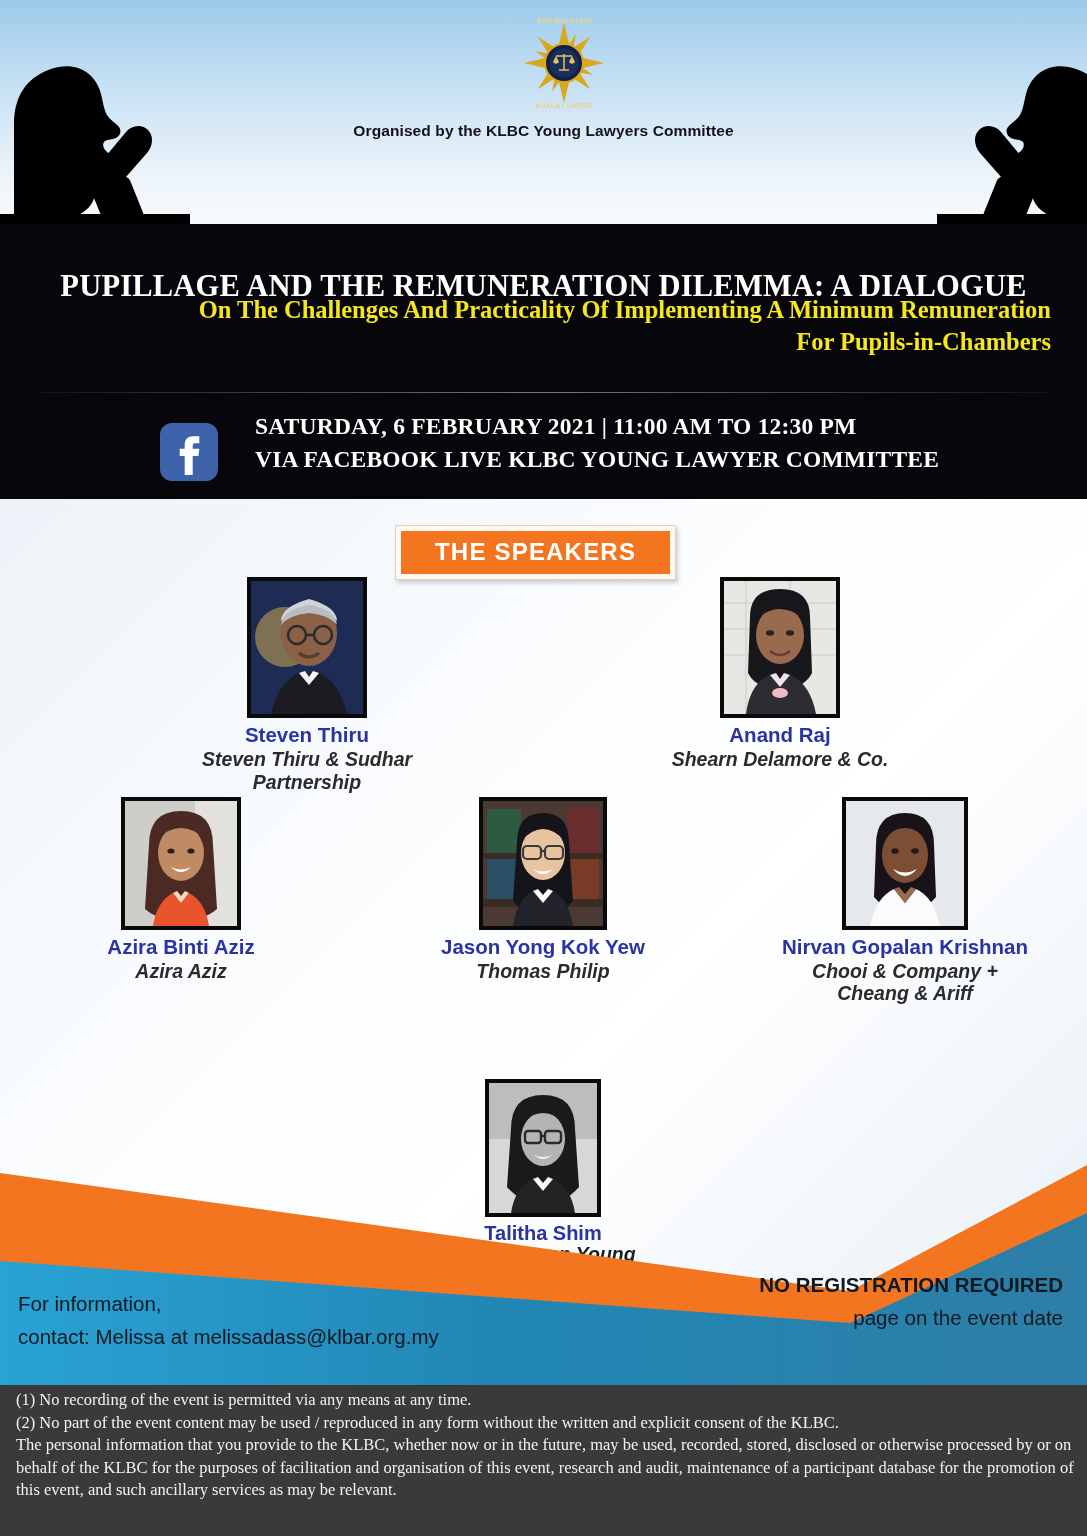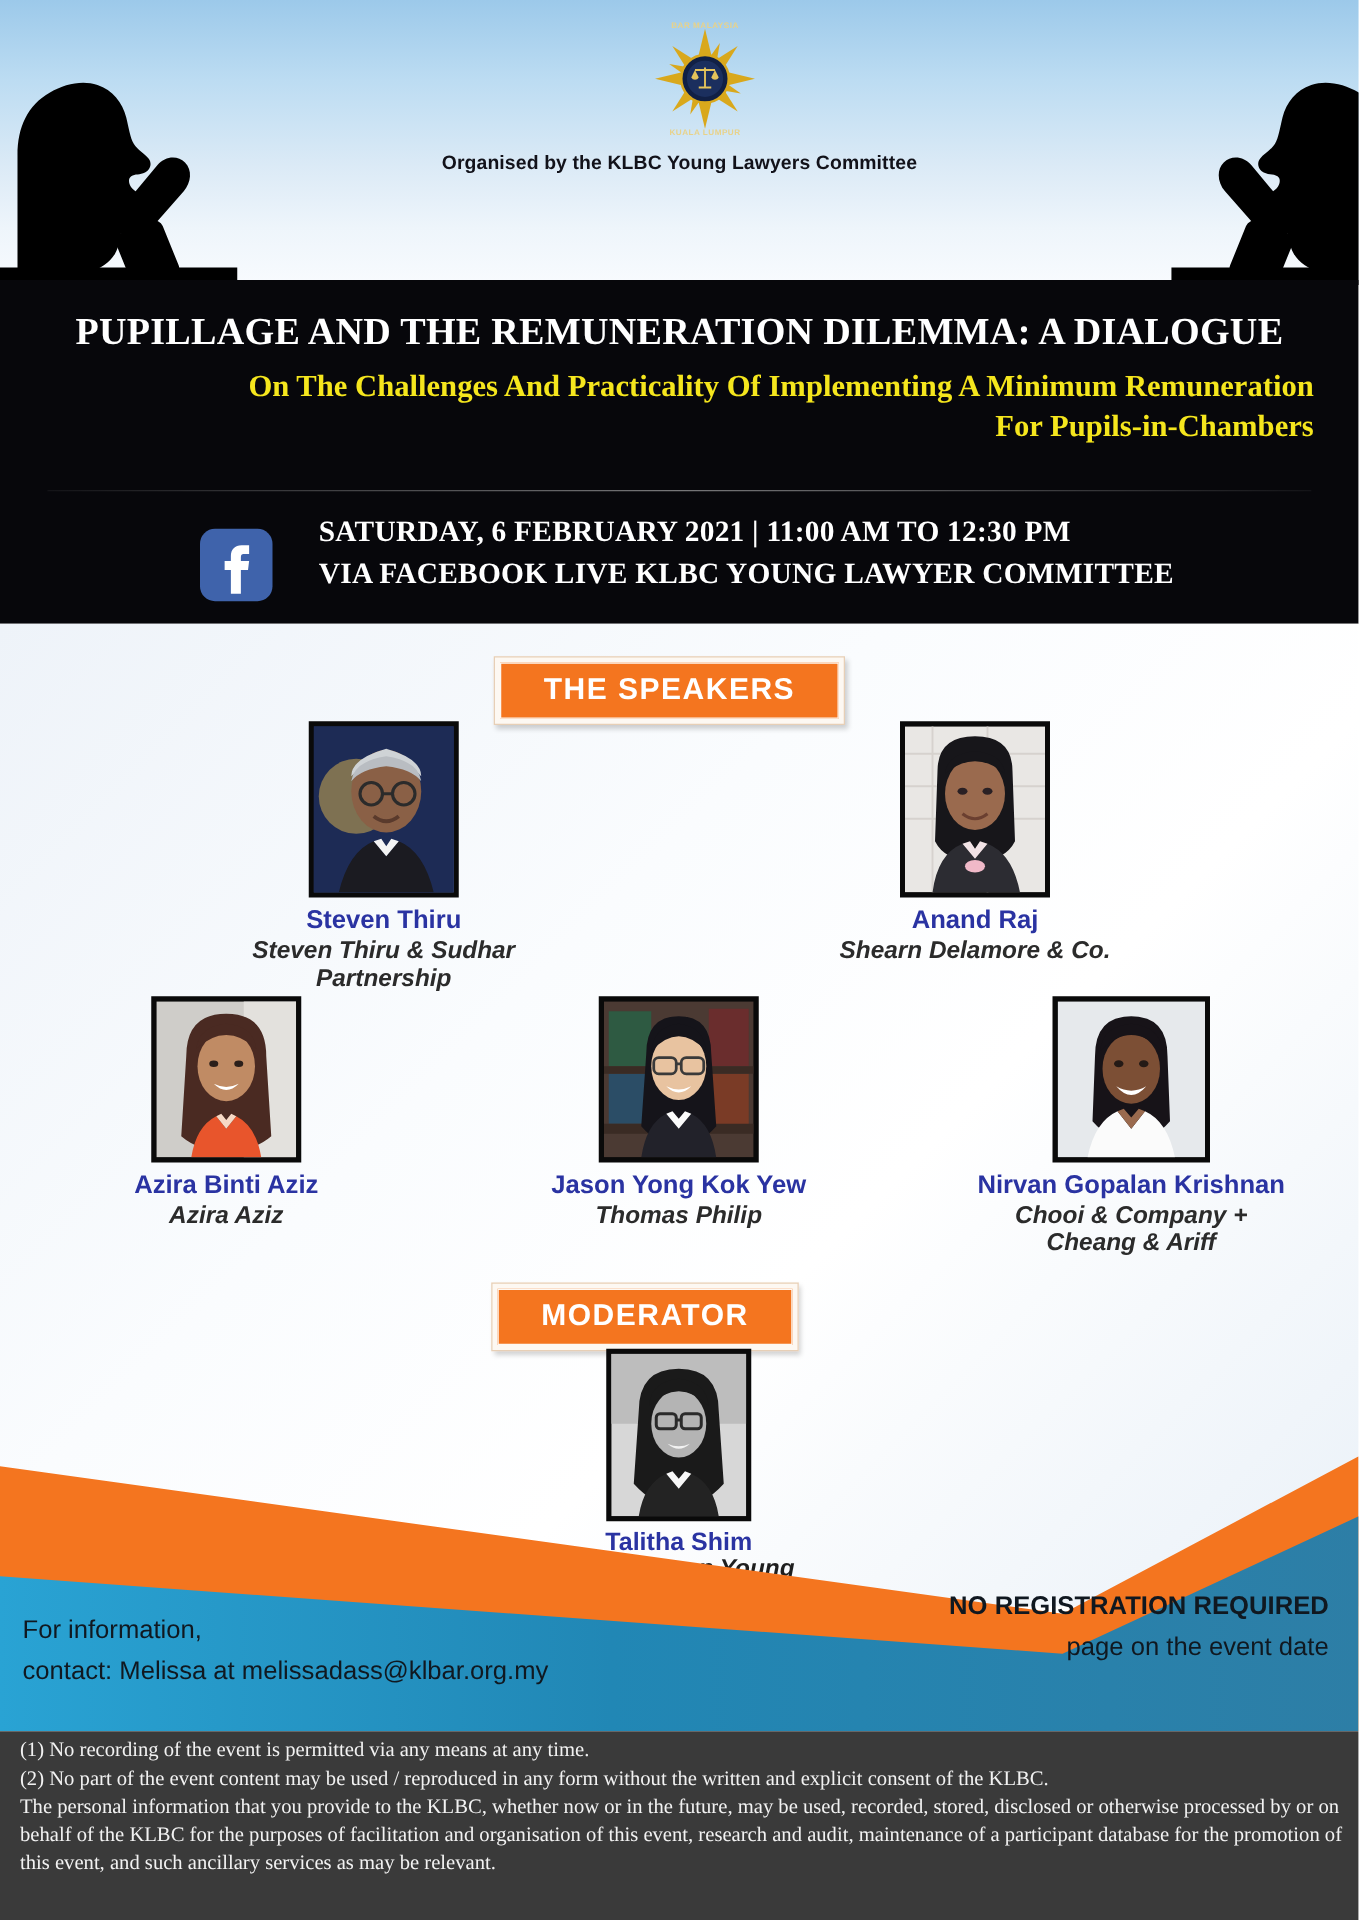--- a/index.html
+++ b/index.html
@@ -20,21 +20,21 @@
   .sil-right{right:0;transform:scaleX(-1);}
 
   .logo{position:absolute;left:50%;top:13px;transform:translateX(-50%);width:92px;height:100px;}
   .logo svg{display:block;}
 
   .org-line{position:absolute;left:0;top:122px;width:1087px;text-align:center;
             font-size:15.5px;font-weight:bold;color:#12121a;letter-spacing:.1px;}
 
   
   .titleband{position:absolute;left:0;top:224px;width:1087px;height:275px;background:#07070b;}
-  .t-main{position:absolute;left:0;top:24px;width:1087px;text-align:center;
+  .t-main{position:absolute;left:0;top:45px;width:1087px;text-align:center;
           font-family:"Liberation Serif",serif;font-weight:bold;color:#ffffff;
           font-size:30.5px;letter-spacing:.2px;}
   .t-sub{position:absolute;left:36px;top:70px;width:1015px;text-align:right;
          font-family:"Liberation Serif",serif;font-weight:bold;color:#f5e61d;
          font-size:24.5px;line-height:1.30;}
   .t-rule{position:absolute;left:38px;top:168px;width:1011px;height:1px;
           background:linear-gradient(to right,rgba(255,255,255,.05),rgba(255,255,255,.45),rgba(255,255,255,.05));}
   .t-when{position:absolute;left:255px;top:186px;width:760px;
           font-family:"Liberation Serif",serif;font-weight:bold;color:#fff;
           font-size:23.5px;line-height:1.42;letter-spacing:.2px;text-align:left;}
@@ -313,25 +313,20 @@
             <path d="M50,68 Q60,78 70,68 Q60,73 50,68Z" fill="#fff"></path>
             <path d="M30,125 Q34,98 50,90 L60,102 L70,90 Q86,98 90,125Z" fill="#22222a"></path>
             <path d="M50,90 L60,102 L70,90 L65,88 L60,94 L55,88Z" fill="#fbfbfb"></path>
           </svg>
         </div>
       </div>
       <div class="nm">Jason Yong Kok Yew</div>
       <div class="fm">Thomas Philip</div>
     </div>
 
-    <div class="banner" id="banner-moderator">
-      <div class="frame"><div class="inner">
-        <div class="label">MODERATOR</div>
-      </div></div>
-    </div>
 
     <div class="mod" style="left:383px;top:580px;width:320px;">
       <div class="photo">
         <div class="inner-img" style="width:108px;height:130px;">
           <svg width="108" height="130" viewBox="0 0 108 130">
             <rect width="108" height="130" fill="#d7d7d7"></rect>
             <rect x="0" y="0" width="108" height="56" fill="#bdbdbd"></rect>
             <path d="M22,46 Q22,12 54,12 Q86,12 86,46 L90,104 Q74,122 54,122 Q34,122 18,104Z" fill="#1a1a1a"></path>
             <ellipse cx="54" cy="56" rx="22" ry="27" fill="#b4b4b4"></ellipse>
             <path d="M30,42 Q54,18 78,42 Q76,22 54,20 Q32,22 30,42Z" fill="#1a1a1a"></path>

